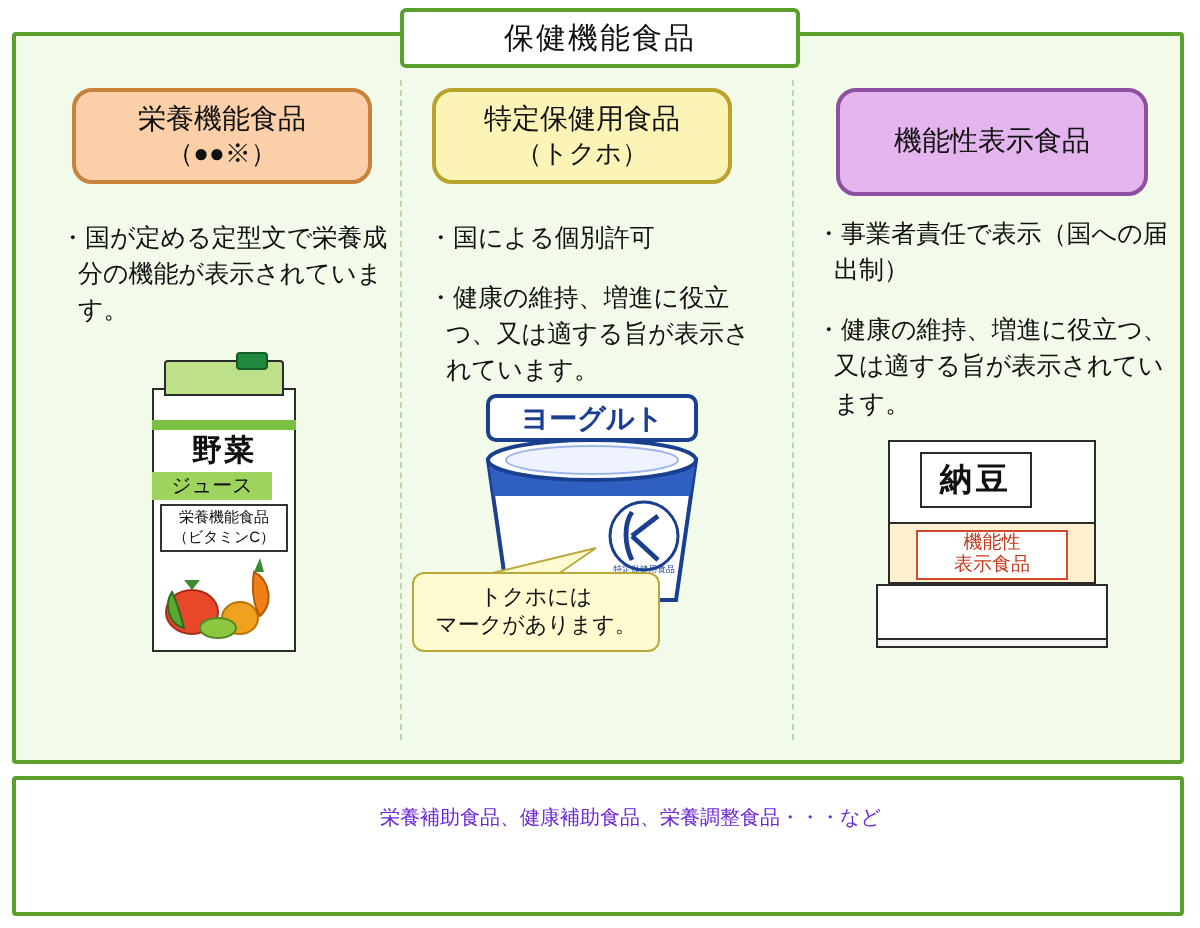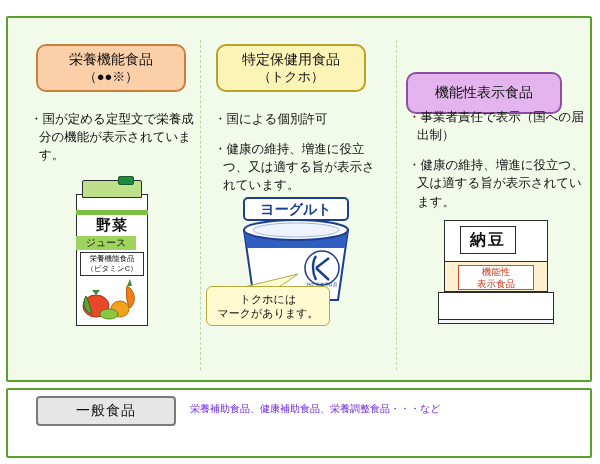--- a/index.html
+++ b/index.html
@@ -74,27 +74,26 @@
   }
   .cat-2 {
     left: 216px;
     top: 44px;
     width: 150px;
     height: 48px;
     background: #fbf4b6;
     border: 2px solid #b9a22a;
   }
   .cat-3 {
-    left: 406px;
+    left: 418px;
     top: 44px;
     width: 156px;
-    height: 42px;
+    height: 54px;
     background: #e3b4ed;
     border: 2px solid #8d4fa0;
-    margin-top: 28px;
   }
   .cat-sub {
     font-size: 13px;
   }
 
   
   .desc {
     position: absolute;
     font-size: 12.5px;
     line-height: 1.45;
@@ -295,21 +294,21 @@
     border: 1px solid #d24a2a;
     box-sizing: border-box;
     background: #ffffff;
     color: #c8391b;
     font-size: 9.5px;
     line-height: 1.2;
     text-align: center;
     display: flex;
     flex-direction: column;
     align-items: center;
-    justify-content: flex-end;
+    justify-content: flex-start;
   }
   .natto-bottom {
     position: absolute;
     left: 2px;
     top: 72px;
     width: 116px;
     height: 28px;
     background: #ffffff;
     border: 1.5px solid #2b2b2b;
     box-sizing: border-box;
@@ -383,20 +382,21 @@
 </head>
 <body>
 
 <div id="root">
 
   <div class="outer-frame"></div>
 
   <div class="vline" style="left:200px;"></div>
   <div class="vline" style="left:396px;"></div>
 
+  <div class="top-title">保健機能食品</div>
 
   <div class="cat-box cat-1">
     <span>栄養機能食品</span>
     <span class="cat-sub">（●●※）</span>
   </div>
   <div class="desc desc-1">
     <p>・国が定める定型文で栄養成分の機能が表示されています。</p>
   </div>
 
   <div class="cat-box cat-2">
@@ -469,16 +469,15 @@
     <div class="natto-mid"></div>
     <div class="natto-lid"></div>
     <div class="natto-lid-inner">納豆</div>
     <div class="natto-claim">
       <div>機能性</div>
       <div>表示食品</div>
     </div>
   </div>
 
   <div class="bottom-box"></div>
-  <div class="general-label">一般食品</div>
   <div class="general-text">栄養補助食品、健康補助食品、栄養調整食品・・・など</div>
 
 </div>
 
 </body></html>

